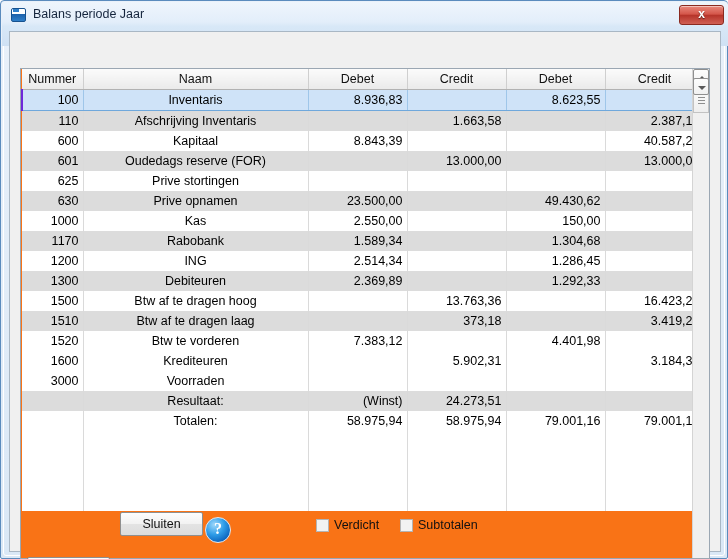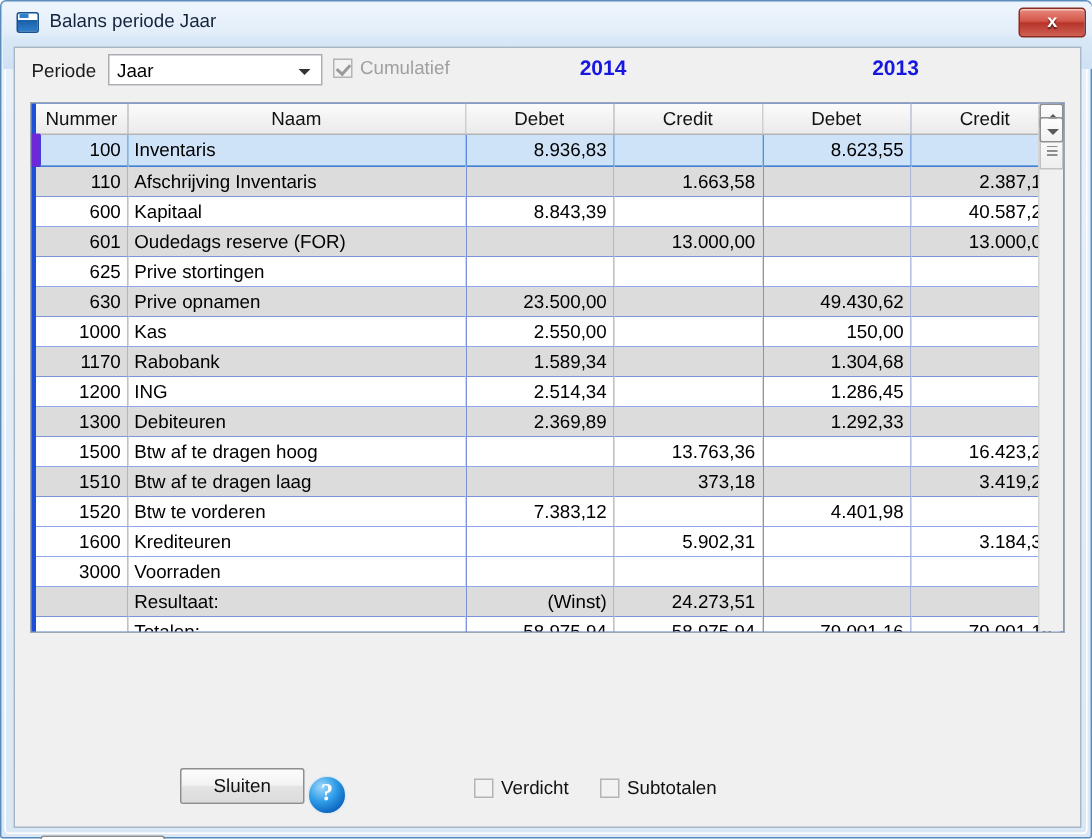--- a/index.html
+++ b/index.html
@@ -174,22 +174,22 @@
     width: 70px;
   }
   .yr.y1 { left: 357px; }
   .yr.y2 { left: 552px; }
 
   
   .grid {
     position: absolute;
     left: 10px; top: 36px;
     width: 690px;
-    height: 354px;
-    background: #1d4ed8;
+    height: 491px;
+    background: #f97316;
     border: 1px solid #9ba7b3;
     box-sizing: border-box;
     overflow: hidden;
   }
   table.gridtbl {
     border-collapse: collapse;
     table-layout: fixed;
     width: 671px;
     font-size: 12.5px;
   }
@@ -209,34 +209,34 @@
     border-right: 1px solid #dadada;
     white-space: nowrap;
     overflow: hidden;
     color: #000;
   }
   col.c-num  { width: 61px; }
   col.c-name { width: 225px; }
   col.c-val  { width: 99px; }
 
   td.num   { text-align: right; padding-right: 8px; }
-  td.name  { text-align: left;  padding-left: 6px; }
+  td.name  { text-align: center;  padding-left: 6px; }
   td.money { text-align: right; padding-right: 8px; }
 
   tr.alt td { background: #dcdcdc; }
   tr.norm td { background: #ffffff; }
 
   
   tr.sel td {
     background: #cfe3f8;
     border-top: 1px solid #6fa8dc;
     border-bottom: 1px solid #6fa8dc;
     border-right: 1px solid #9fc6e9;
   }
-  tr.sel td.num { border-left: 6px solid #6d28d9; }
+  tr.sel td.num { border-left: 2px solid #6d28d9; }
 
   tr.result td { background: #dcdcdc; }
   tr.totals td { background: #ffffff; }
 
   
   .vsb {
     position: absolute;
     right: 0px; top: 0px;
     width: 17px;
     bottom: 0px;
@@ -357,36 +357,20 @@
   <div class="titlebar">
     <div class="title-icon"></div>
     <div class="title-text">Balans periode Jaar</div>
     <div class="close-btn">
       <div class="x">x</div>
     </div>
   </div>
 
   <div class="client">
 
-    <div class="controls">
-      <div class="lbl-periode">Periode</div>
-
-      <div class="combo">
-        <div class="val">Jaar</div>
-        <div class="arrow"></div>
-      </div>
-
-      <div class="cumul">
-        <div class="cb checked"></div>
-        <div class="cbl">Cumulatief</div>
-      </div>
-
-      <div class="yr y1">2014</div>
-      <div class="yr y2">2013</div>
-    </div>
 
     <div class="grid">
       <table class="gridtbl">
         <colgroup>
           <col class="c-num">
             <col class="c-name">
             <col class="c-val">
             <col class="c-val">
             <col class="c-val">
             <col class="c-val">

